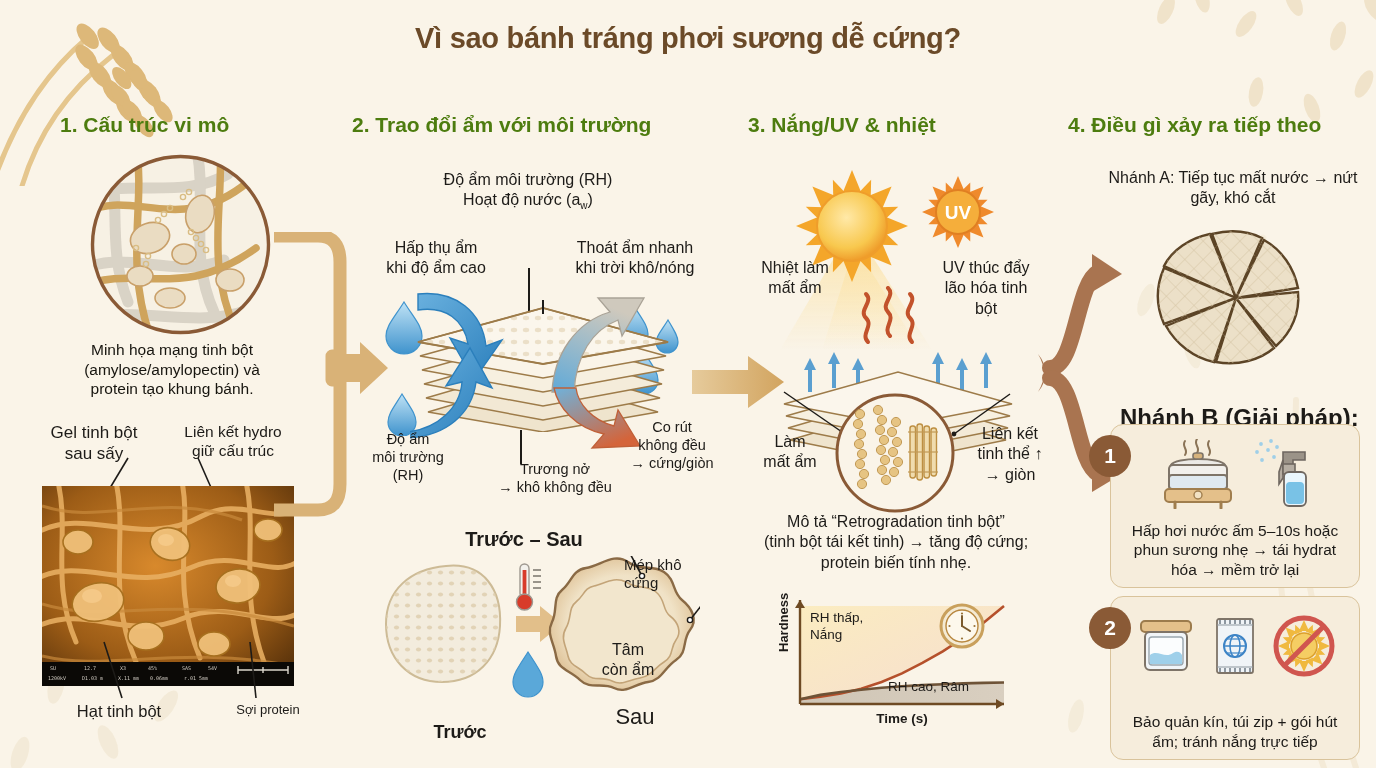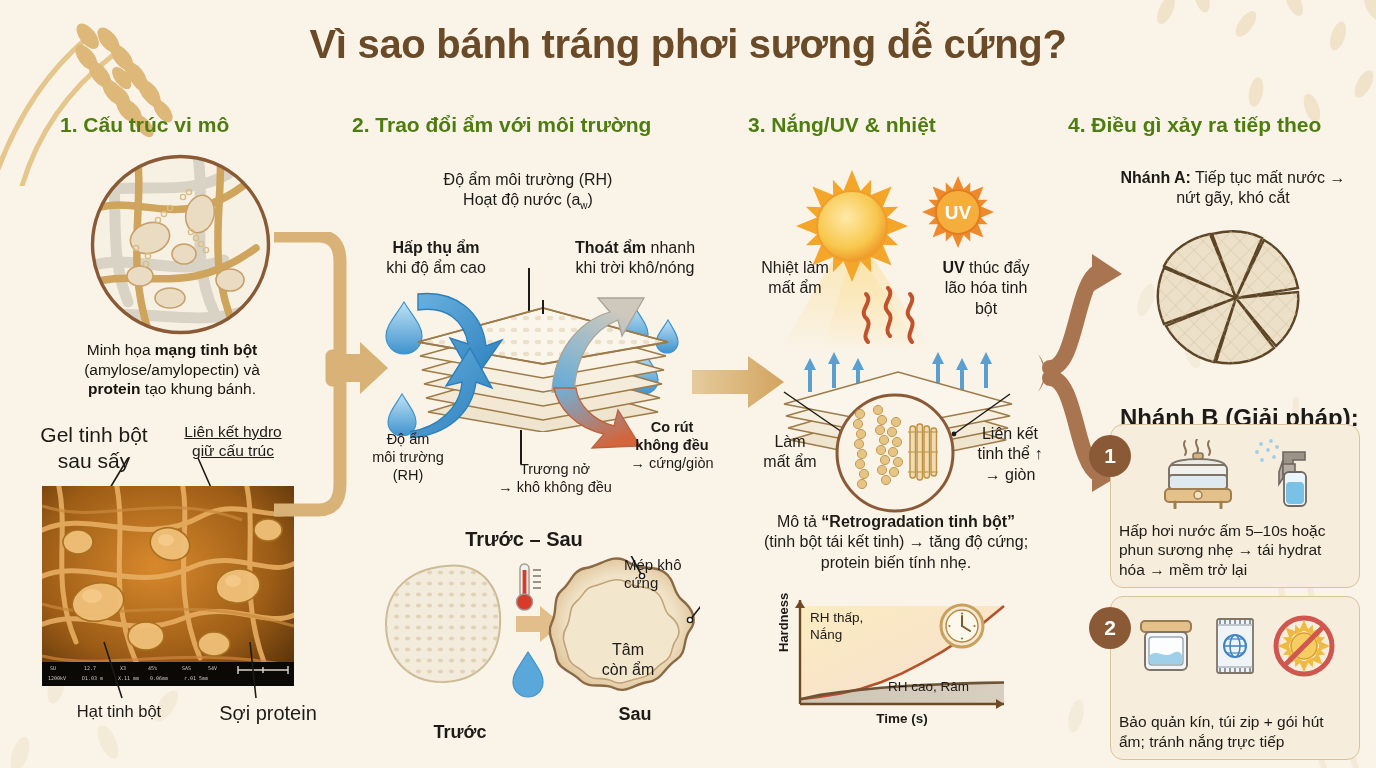--- a/index.html
+++ b/index.html
@@ -7,69 +7,69 @@
     width:1376px;height:768px;
     background:#faf4e8;
     font-family:"Liberation Sans",sans-serif;
     color:#1d1b18;
     overflow:hidden;
     position:relative;
   }
   .stage{position:absolute;inset:0;}
   .abs{position:absolute;}
   .ctr{text-align:center;}
-  b,strong{font-weight:700;}
+  b,strong{font-weight:400;}
 
   
   .wheat-tl{left:-18px;top:-14px;width:230px;height:200px;opacity:.95;}
   .wheat-tr{right:-30px;top:-20px;width:300px;height:210px;opacity:.5;}
   .wheat-bl{left:-40px;bottom:-40px;width:300px;height:230px;opacity:.30;}
   .grain-field{right:0;top:0;width:420px;height:768px;opacity:.35;}
 
   
   .title{
     left:0;right:0;top:22px;
-    font-size:40px;font-weight:700;letter-spacing:-.3px;
+    font-size:29px;font-weight:700;letter-spacing:-.3px;
     color:#6b4a28;
   }
 
   
   .colhead{font-size:21px;font-weight:700;color:#4d7c0f;top:113px;}
   .c1h{left:60px;width:250px;}
   .c2h{left:352px;width:360px;}
   .c3h{left:748px;width:300px;}
   .c4h{left:1068px;width:300px;}
 
   
   .tx{font-size:15.5px;line-height:1.26;color:#17150f;}
   .tx14{font-size:14.5px;line-height:1.25;}
   .tx16{font-size:16px;line-height:1.28;}
 
   
   .micro-circle{left:88px;top:152px;width:185px;height:185px;}
   .c1cap{left:46px;top:340px;width:252px;}
-  .c1lbl-l{left:34px;top:422px;width:120px;font-size:21px;line-height:1.25;}
-  .c1lbl-r{left:168px;top:422px;width:130px;font-size:15.5px;line-height:1.25;text-decoration:underline;}
+  .c1lbl-l{left:34px;top:422px;width:120px;font-size:17px;line-height:1.25;}
+  .c1lbl-r{left:168px;top:422px;width:130px;font-size:15.5px;line-height:1.25;}
   .sem{left:42px;top:486px;width:252px;height:200px;border:0;overflow:hidden;}
   .c1lbl-b1{left:44px;top:702px;width:150px;font-size:16.5px;}
-  .c1lbl-b2{left:198px;top:702px;width:140px;font-size:20px;}
+  .c1lbl-b2{left:198px;top:702px;width:140px;font-size:13px;}
 
   
   .c2top{left:352px;top:170px;width:352px;}
   .c2-absorb{left:356px;top:238px;width:160px;}
   .c2-release{left:540px;top:238px;width:190px;}
   .vdiv{left:528px;top:268px;width:2px;height:62px;background:#1d1b18;}
   .vdiv2{left:520px;top:430px;width:2px;height:34px;background:#1d1b18;}
   .sheets{left:412px;top:300px;width:262px;height:132px;}
   .c2-rh{left:352px;top:416px;width:112px;margin-top:14px;}
   .c2-swell{left:470px;top:460px;width:170px;}
   .c2-shrink{left:614px;top:418px;width:116px;}
   .ba{left:444px;top:528px;width:160px;font-size:20px;font-weight:700;}
   .ba-before{left:400px;top:722px;width:120px;font-size:18px;font-weight:700;}
-  .ba-after{left:580px;top:704px;width:110px;font-size:18px;font-weight:700;}
+  .ba-after{left:580px;top:704px;width:110px;font-size:22px;font-weight:400;}
   .ba-edge{left:624px;top:556px;width:100px;font-size:15px;line-height:1.2;}
   .ba-core{left:580px;top:640px;width:96px;font-size:16px;line-height:1.22;text-align:center;}
 
   
   .c3-heat{left:740px;top:258px;width:110px;}
   .c3-uv{left:930px;top:258px;width:112px;text-align:center;}
   .c3-lose{left:748px;top:432px;width:84px;}
   .c3-bond{left:958px;top:424px;width:104px;}
   .c3-retro{left:742px;top:512px;width:308px;}
 
@@ -80,21 +80,21 @@
   .c4-a{left:1108px;top:168px;width:250px;}
   .c4-b{left:1120px;top:404px;width:240px;font-size:24px;font-weight:700;}
   .solbox{left:1110px;width:248px;border:1.6px solid #d9c39b;border-radius:13px;background:#f6eddc;}
   .sol1{top:424px;height:162px;}
   .sol2{top:596px;height:162px;}
   .solnum{
     position:absolute;left:-22px;top:10px;width:42px;height:42px;border-radius:50%;
     background:#8a5a36;color:#fff;font-size:21px;font-weight:700;
     display:flex;align-items:center;justify-content:center;
   }
-  .soltext{position:absolute;left:8px;right:8px;bottom:8px;font-size:15.5px;line-height:1.25;}
+  .soltext{position:absolute;left:8px;right:8px;bottom:8px;font-size:15.5px;line-height:1.25;text-align:center;}
   .solicons{position:absolute;left:0;right:0;top:12px;height:74px;display:flex;align-items:center;justify-content:center;gap:12px;}
 </style>
 </head>
 <body>
 
 <div class="stage">
 
   <svg class="abs wheat-tl" viewBox="0 0 230 200">
     <g stroke="#e4c489" stroke-width="5" fill="none" stroke-linecap="round">
       <path d="M10 200 C30 140 60 90 105 52"></path>

